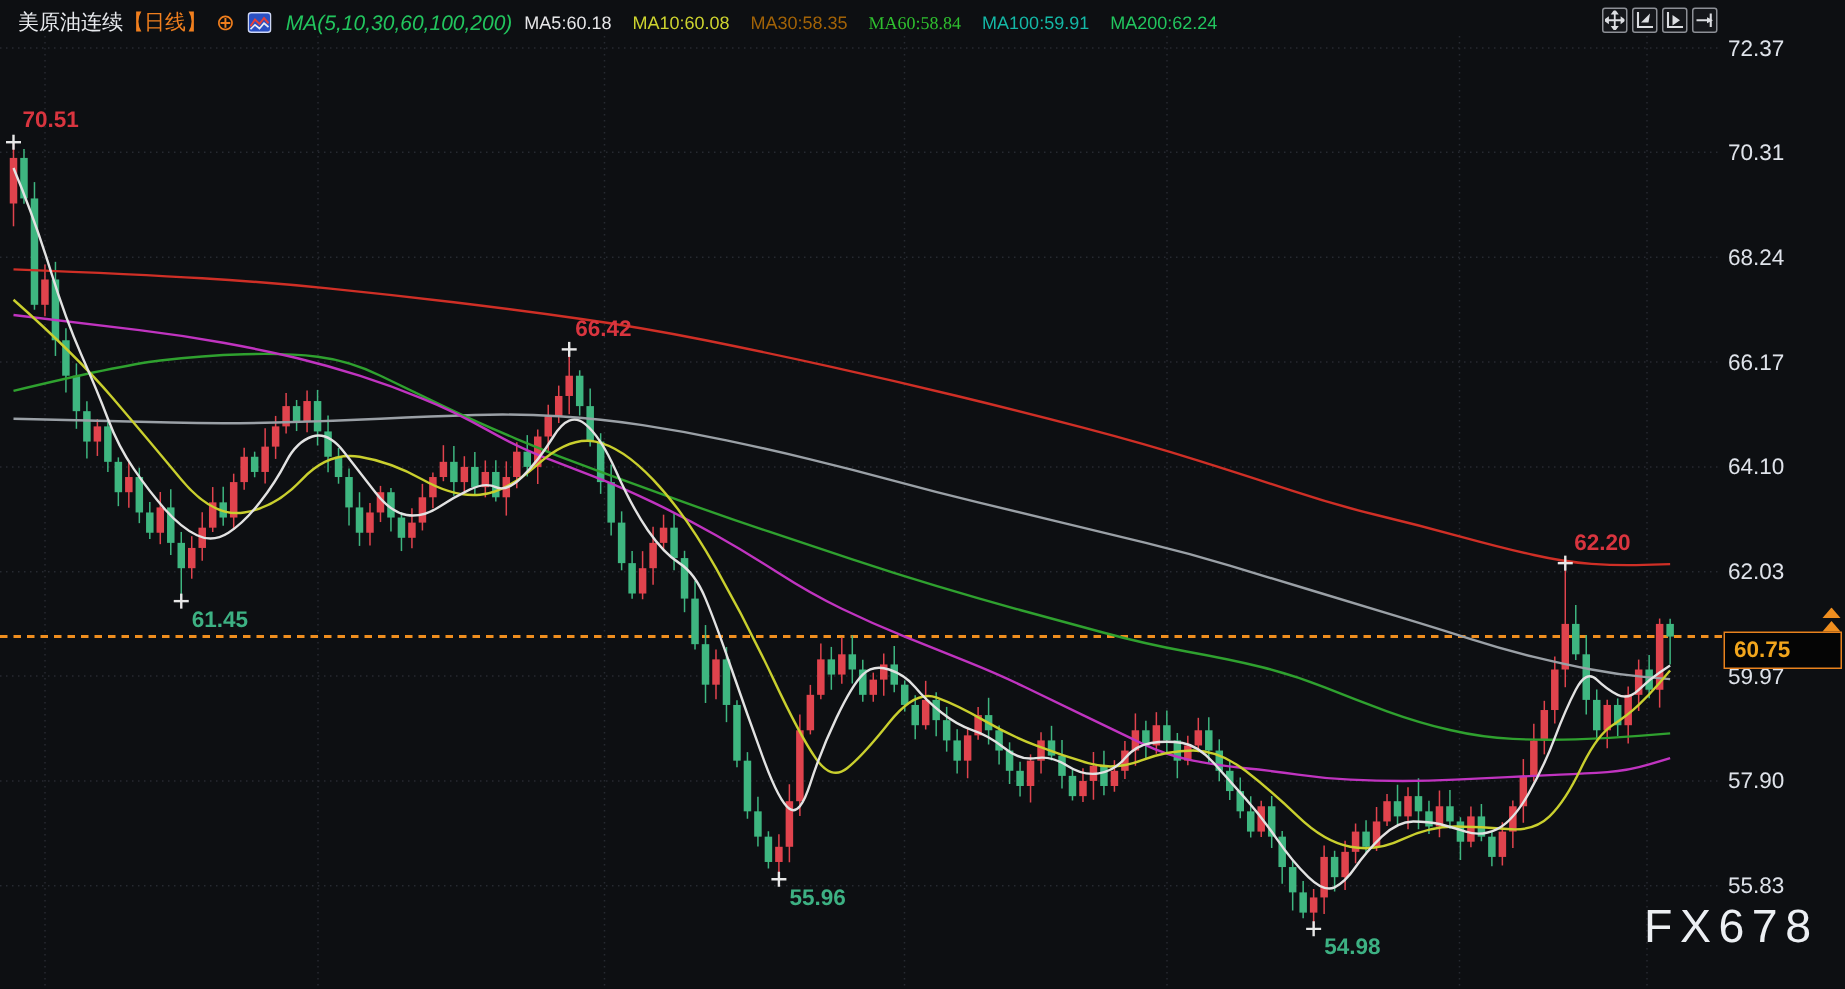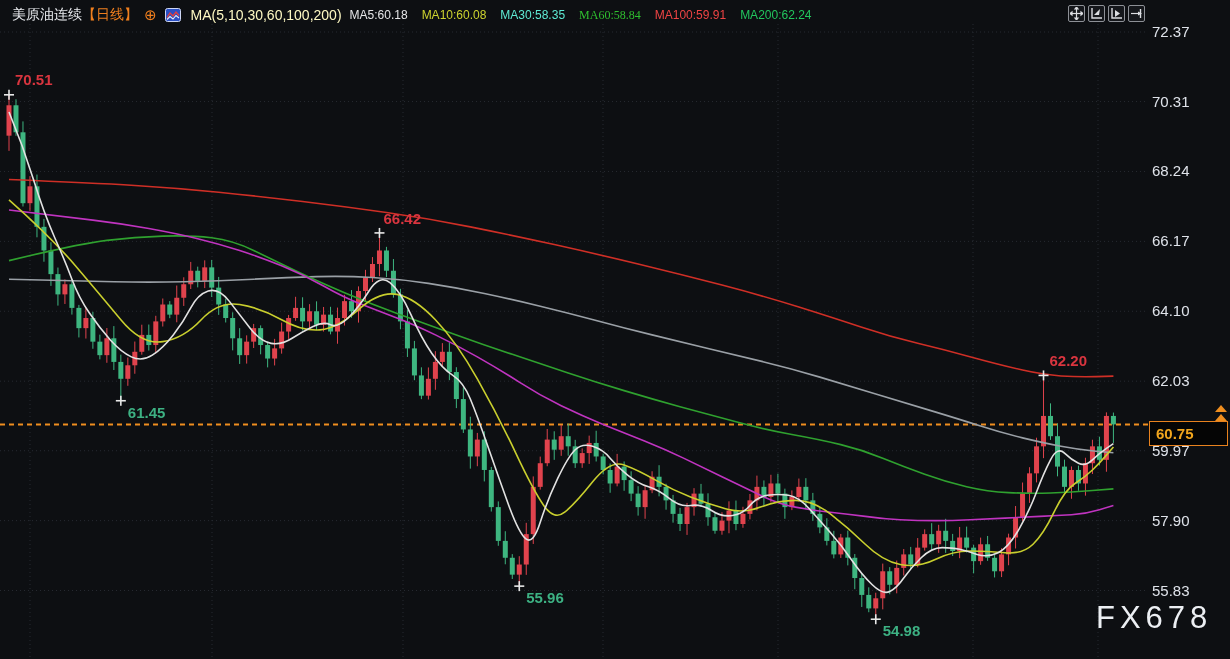--- a/index.html
+++ b/index.html
@@ -5,21 +5,21 @@
   html,body{margin:0;padding:0;background:#0d0f12;}
   #app{position:relative;width:1230px;height:659px;background:#0d0f12;overflow:hidden;
        font-family:"Liberation Sans",sans-serif;}
   #chart-svg{position:absolute;left:0;top:0;}
   
   #header{position:absolute;left:12px;top:5px;height:20px;display:flex;align-items:center;
           gap:8px;font-size:14px;white-space:nowrap;z-index:5;}
   #header .sym{color:#e8eaee;}
   #header .period{color:#f07f1e;}
   #header .plus{color:#f07f1e;font-size:15px;margin-left:-2px;}
-  #header .magroup{color:#fef9c3;margin-left:2px;}
+  #header .magroup{color:#22c55e;margin-left:2px;font-style:italic;}
   #ma-values{display:flex;gap:14px;}
   #ma-values span{font-size:12px;}
   
   #toolbar{position:absolute;left:1068px;top:5px;display:flex;gap:3px;z-index:5;}
   .tool{width:17px;height:17px;border:1px solid #8d9096;background:#15171b;border-radius:2px;
         display:flex;align-items:center;justify-content:center;box-sizing:border-box;}
   
   #price-badge{position:absolute;left:1149px;top:421px;width:79px;height:25px;box-sizing:border-box;
         background:#050505;border:1px solid #e8821e;color:#f2a61d;font-size:15px;font-weight:bold;
         line-height:23px;padding-left:6px;z-index:6;}
@@ -413,23 +413,23 @@
       <svg width="16" height="14" viewBox="0 0 16 14" style="vertical-align:-2px">
         <rect x="0.5" y="0.5" width="15" height="13" rx="2" fill="#2a50c4" stroke="#cdd6f4"></rect>
         <polyline points="2,9.5 5,5 8,8 11,4 14,7.5" fill="none" stroke="#e8403a" stroke-width="1.3"></polyline>
         <polyline points="2,11.5 5,8.5 8,11 11,7.5 14,10" fill="none" stroke="#e8eaf2" stroke-width="1.1"></polyline>
       </svg>
     </span>
     <span class="magroup">MA(5,10,30,60,100,200)</span>
     <span id="ma-values">
         <span style="color: rgb(230, 230, 232);">MA5:60.18</span>
         <span style="color: rgb(205, 211, 47);">MA10:60.08</span>
-        <span style="color: #5eead4;">MA30:58.35</span>
+        <span style="color: #a16207;">MA30:58.35</span>
         <span style="color: rgb(47, 191, 47); font-family: Liberation Serif, serif;">MA60:58.84</span>
-        <span style="color: #ef4444;">MA100:59.91</span>
+        <span style="color: #14b8a6;">MA100:59.91</span>
         <span style="color: #22c55e;">MA200:62.24</span>
       </span>
   </div>
 
   <div id="toolbar">
     <span class="tool">
       <svg width="13" height="13" viewBox="0 0 13 13" stroke="#dcdee2" stroke-width="1.2" fill="#dcdee2">
         <line x1="6.5" y1="1.5" x2="6.5" y2="11.5"></line>
           <line x1="1.5" y1="6.5" x2="11.5" y2="6.5"></line>
         <path d="M6.5 0 L8 2 L5 2 Z"></path>

